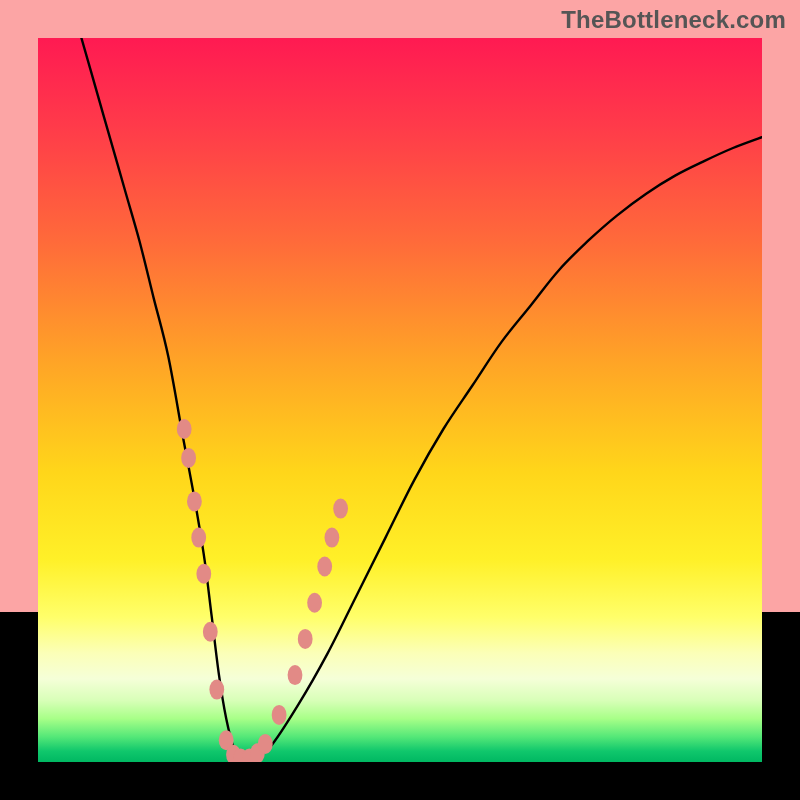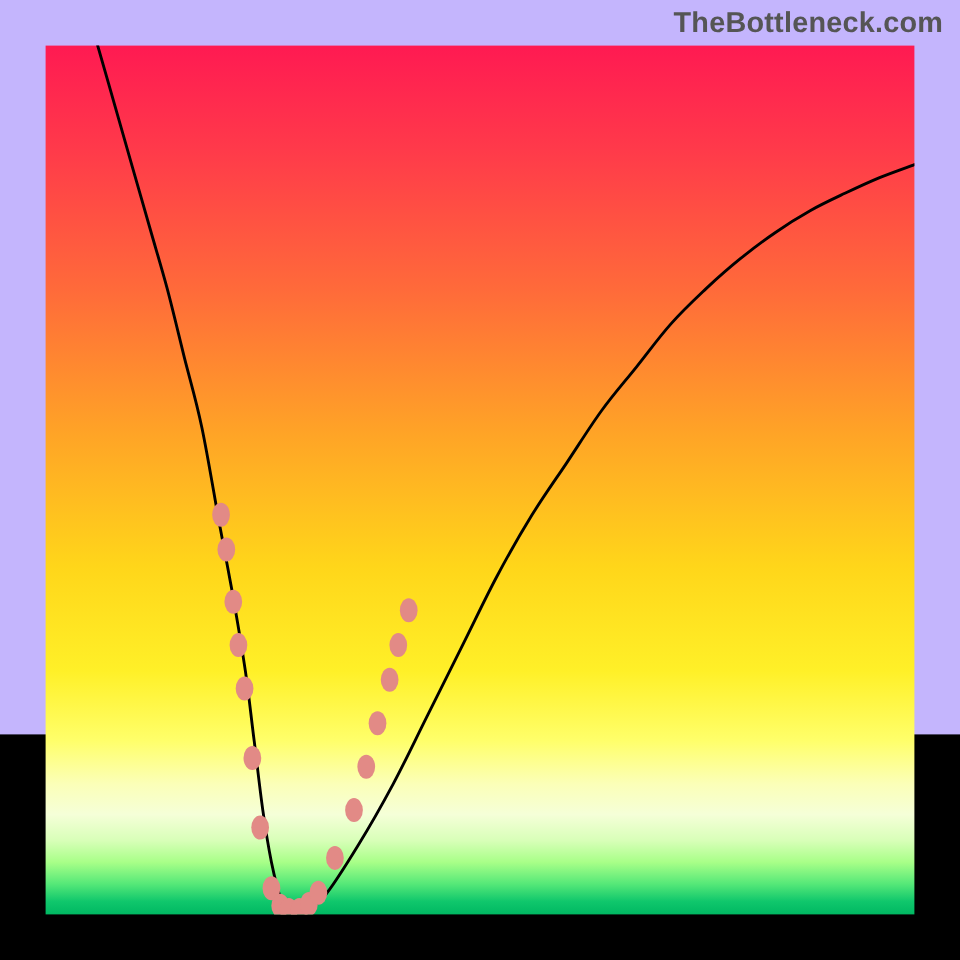--- a/index.html
+++ b/index.html
@@ -1,16 +1,16 @@
 <!DOCTYPE html>
 <html><head>
 <meta charset="utf-8">
 <style>
   html,body{margin:0;padding:0;width:800px;height:800px;background:#000;}
-  .frame{position:absolute;left:0;top:0;width:800px;height:612px;background:#c4b5fd;}
+  .frame{position:absolute;left:0;top:0;width:800px;height:612px;background:#fca5a5;}
   .watermark{
     position:absolute;top:6px;right:14px;
     font:700 24px Arial,Helvetica,sans-serif;color:#555;
     letter-spacing:0.2px;
   }
   svg{display:block;}
 </style>
 </head>
 <body>
 <div class="frame">

